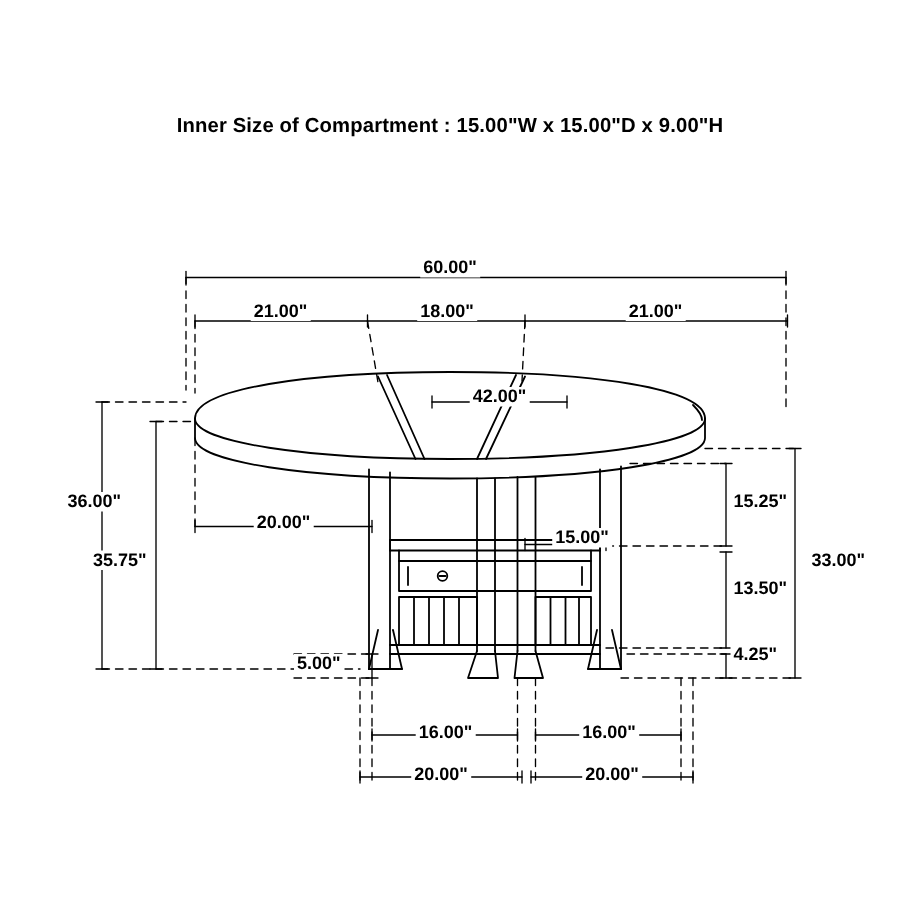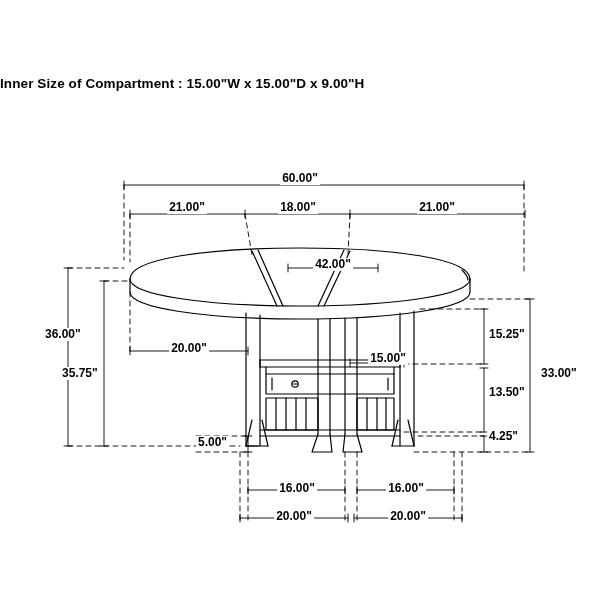--- a/index.html
+++ b/index.html
@@ -13,21 +13,21 @@
     height: 600px;
     background: #ffffff;
     font-family: "Liberation Sans", sans-serif;
     overflow: hidden;
   }
   #title {
     position: absolute;
     top: 76px;
     left: 0;
     width: 600px;
-    text-align: left;
+    text-align: center;
     font-size: 13.5px;
     font-weight: bold;
     color: #000000;
     letter-spacing: 0.1px;
   }
   #svg-root {
     position: absolute;
     top: 0;
     left: 0;
   }

